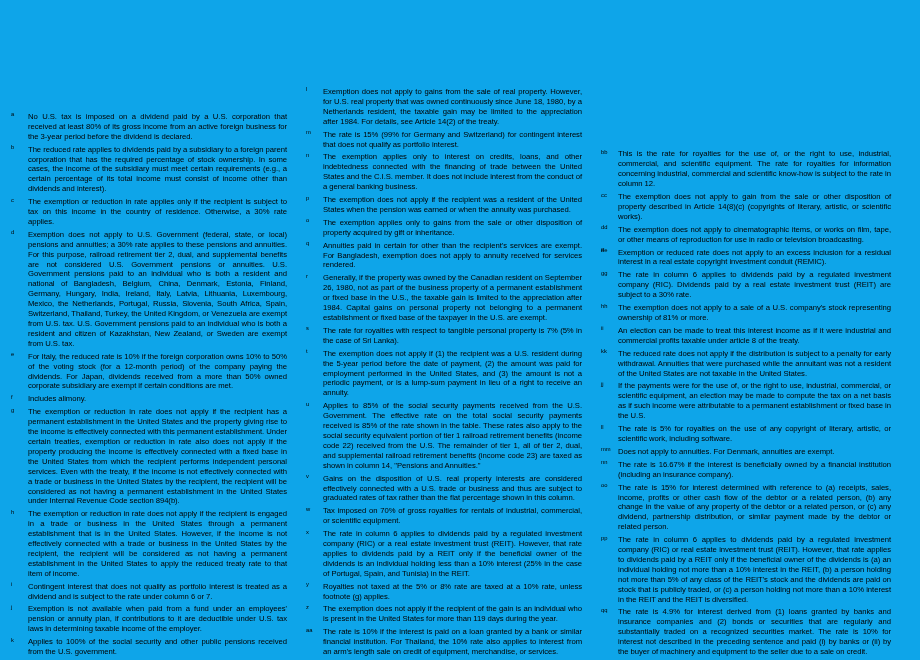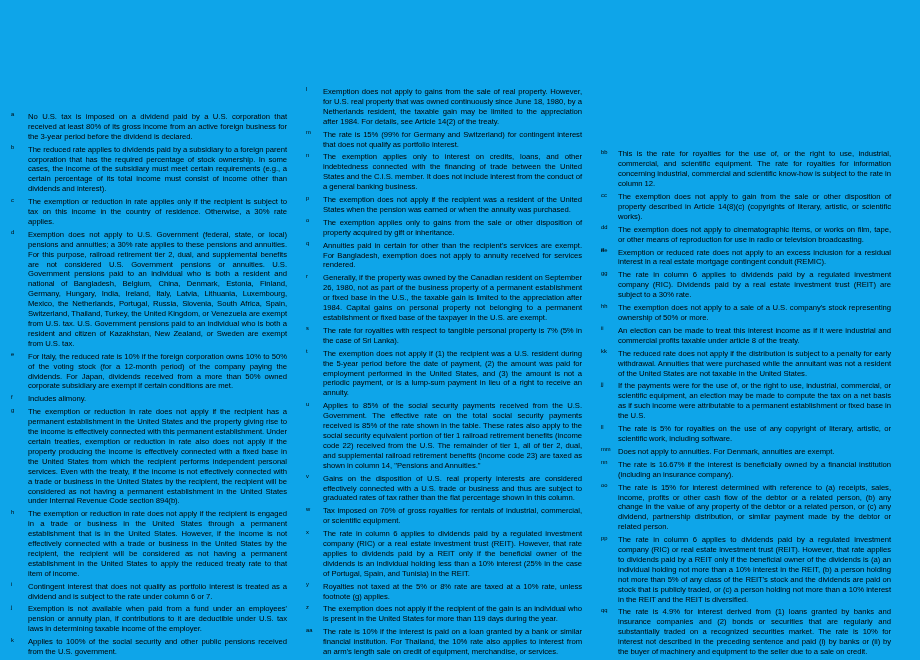--- a/index.html
+++ b/index.html
@@ -76,23 +76,23 @@
       <div class="fn"><span class="marker">x</span><span>The rate in column 6 applies to dividends paid by a regulated investment company (RIC) or a real estate investment trust (REIT). However, that rate applies to dividends paid by a REIT only if the beneficial owner of the dividends is an individual holding less than a 10% interest (25% in the case of Portugal, Spain, and Tunisia) in the REIT.</span></div>
       <div class="fn"><span class="marker">y</span><span>Royalties not taxed at the 5% or 8% rate are taxed at a 10% rate, unless footnote (g) applies.</span></div>
       <div class="fn"><span class="marker">z</span><span>The exemption does not apply if the recipient of the gain is an individual who is present in the United States for more than 119 days during the year.</span></div>
       <div class="fn"><span class="marker">aa</span><span>The rate is 10% if the interest is paid on a loan granted by a bank or similar financial institution. For Thailand, the 10% rate also applies to interest from an arm's length sale on credit of equipment, merchandise, or services.</span></div>
     </div>
   <div class="col">
       <div class="fn"><span class="marker">bb</span><span>This is the rate for royalties for the use of, or the right to use, industrial, commercial, and scientific equipment. The rate for royalties for information concerning industrial, commercial and scientific know-how is subject to the rate in column 12.</span></div>
       <div class="fn"><span class="marker">cc</span><span>The exemption does not apply to gain from the sale or other disposition of property described in Article 14(8)(c) (copyrights of literary, artistic, or scientific works).</span></div>
       <div class="fn"><span class="marker">dd</span><span>The exemption does not apply to cinematographic items, or works on film, tape, or other means of reproduction for use in radio or television broadcasting.</span></div>
       <div class="fn"><span class="marker">ee</span></div>
-      <div class="fn"><span class="marker">ff</span><span>Exemption or reduced rate does not apply to an excess inclusion for a residual interest in a real estate mortgage contingent conduit (REMIC).</span></div>
+      <div class="fn"><span class="marker">ff</span><span>Exemption or reduced rate does not apply to an excess inclusion for a residual interest in a real estate copyright investment conduit (REMIC).</span></div>
       <div class="fn"><span class="marker">gg</span><span>The rate in column 6 applies to dividends paid by a regulated investment company (RIC). Dividends paid by a real estate investment trust (REIT) are subject to a 30% rate.</span></div>
-      <div class="fn"><span class="marker">hh</span><span>The exemption does not apply to a sale of a U.S. company's stock representing ownership of 50% or more.</span></div>
+      <div class="fn"><span class="marker">hh</span><span>The exemption does not apply to a sale of a U.S. company's stock representing ownership of 81% or more.</span></div>
       <div class="fn"><span class="marker">ii</span><span>An election can be made to treat this interest income as if it were industrial and commercial profits taxable under article 8 of the treaty.</span></div>
       <div class="fn"><span class="marker">kk</span><span>The reduced rate does not apply if the distribution is subject to a penalty for early withdrawal. Annuities that were purchased while the annuitant was not a resident of the United States are not taxable in the United States.</span></div>
       <div class="fn"><span class="marker">jj</span><span>If the payments were for the use of, or the right to use, industrial, commercial, or scientific equipment, an election may be made to compute the tax on a net basis as if such income were attributable to a permanent establishment or fixed base in the U.S.</span></div>
       <div class="fn"><span class="marker">ll</span><span>The rate is 5% for royalties on the use of any copyright of literary, artistic, or scientific work, including software.</span></div>
       <div class="fn"><span class="marker">mm</span><span>Does not apply to annuities. For Denmark, annuities are exempt.</span></div>
       <div class="fn"><span class="marker">nn</span><span>The rate is 16.67% if the interest is beneficially owned by a financial institution (including an insurance company).</span></div>
       <div class="fn"><span class="marker">oo</span><span>The rate is 15% for interest determined with reference to (a) receipts, sales, income, profits or other cash flow of the debtor or a related person, (b) any change in the value of any property of the debtor or a related person, or (c) any dividend, partnership distribution, or similar payment made by the debtor or related person.</span></div>
       <div class="fn"><span class="marker">pp</span><span>The rate in column 6 applies to dividends paid by a regulated investment company (RIC) or real estate investment trust (REIT). However, that rate applies to dividends paid by a REIT only if the beneficial owner of the dividends is (a) an individual holding not more than a 10% interest in the REIT, (b) a person holding not more than 5% of any class of the REIT's stock and the dividends are paid on stock that is publicly traded, or (c) a person holding not more than a 10% interest in the REIT and the REIT is diversified.</span></div>
       <div class="fn"><span class="marker">qq</span><span>The rate is 4.9% for interest derived from (1) loans granted by banks and insurance companies and (2) bonds or securities that are regularly and substantially traded on a recognized securities market. The rate is 10% for interest not described in the preceding sentence and paid (i) by banks or (ii) by the buyer of machinery and equipment to the seller due to a sale on credit.</span></div>
     </div>

